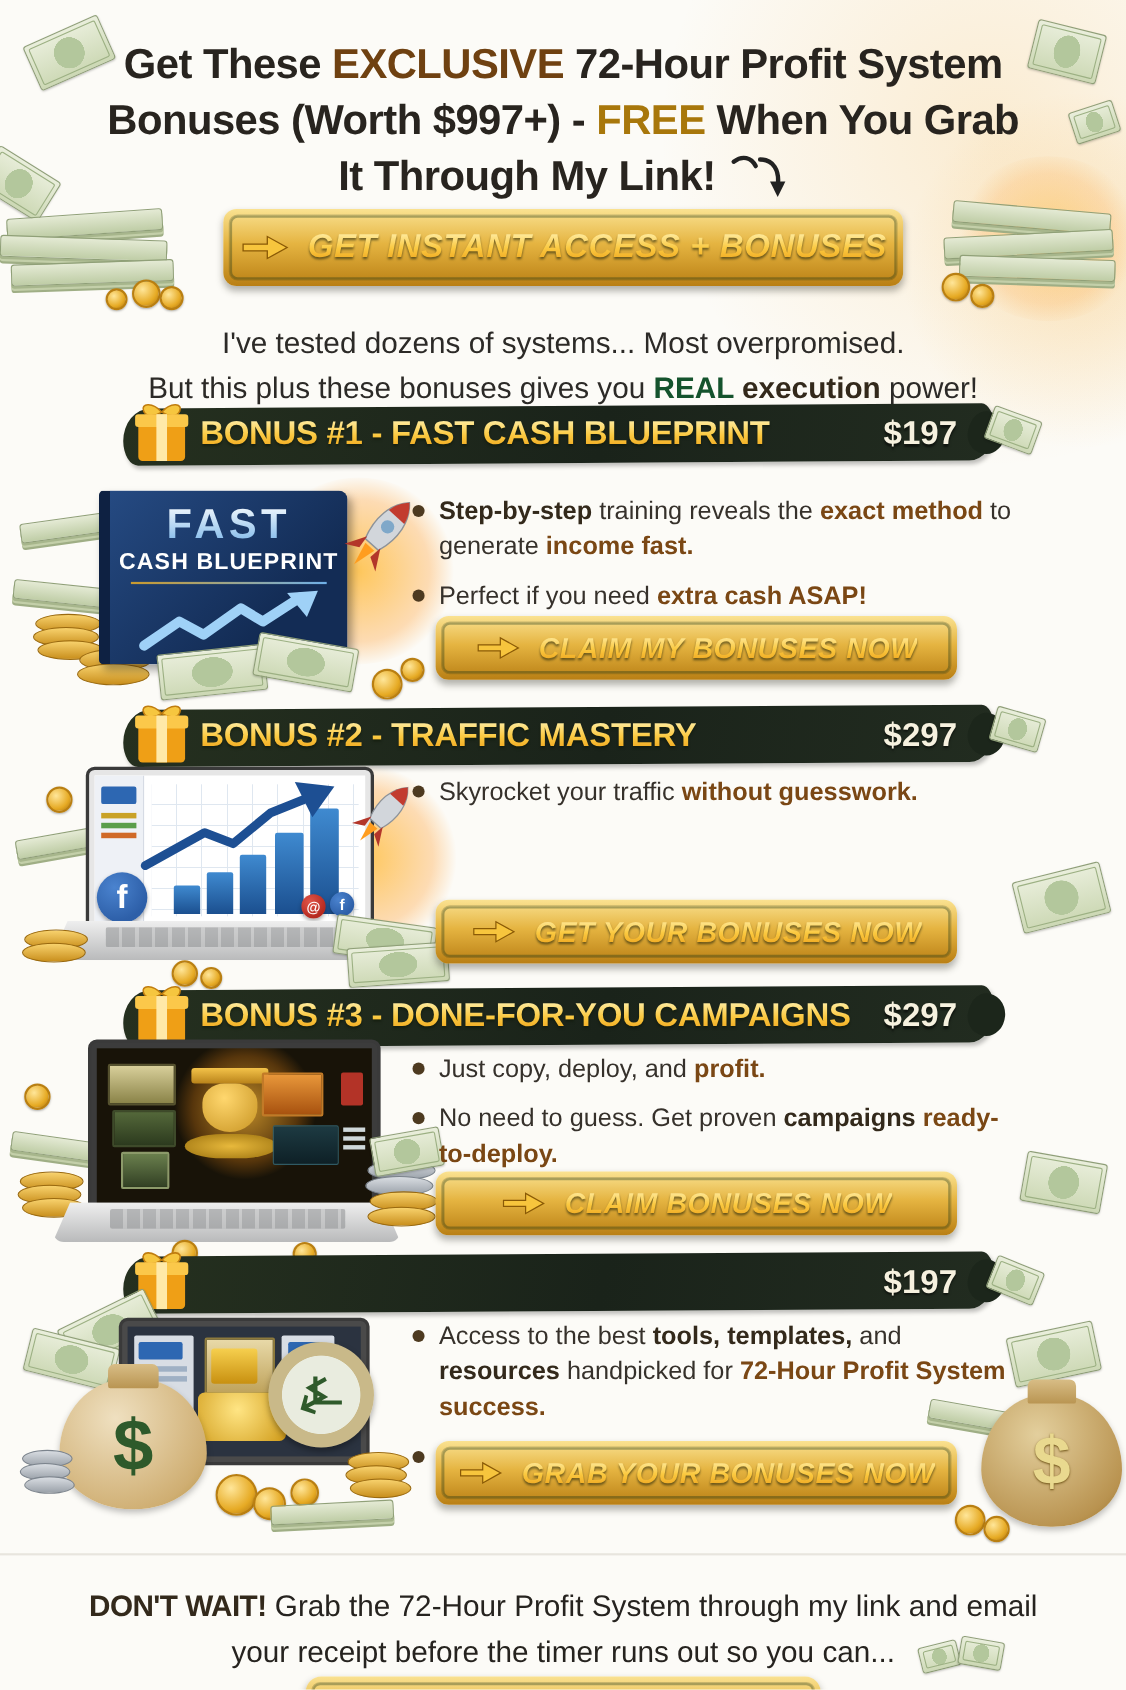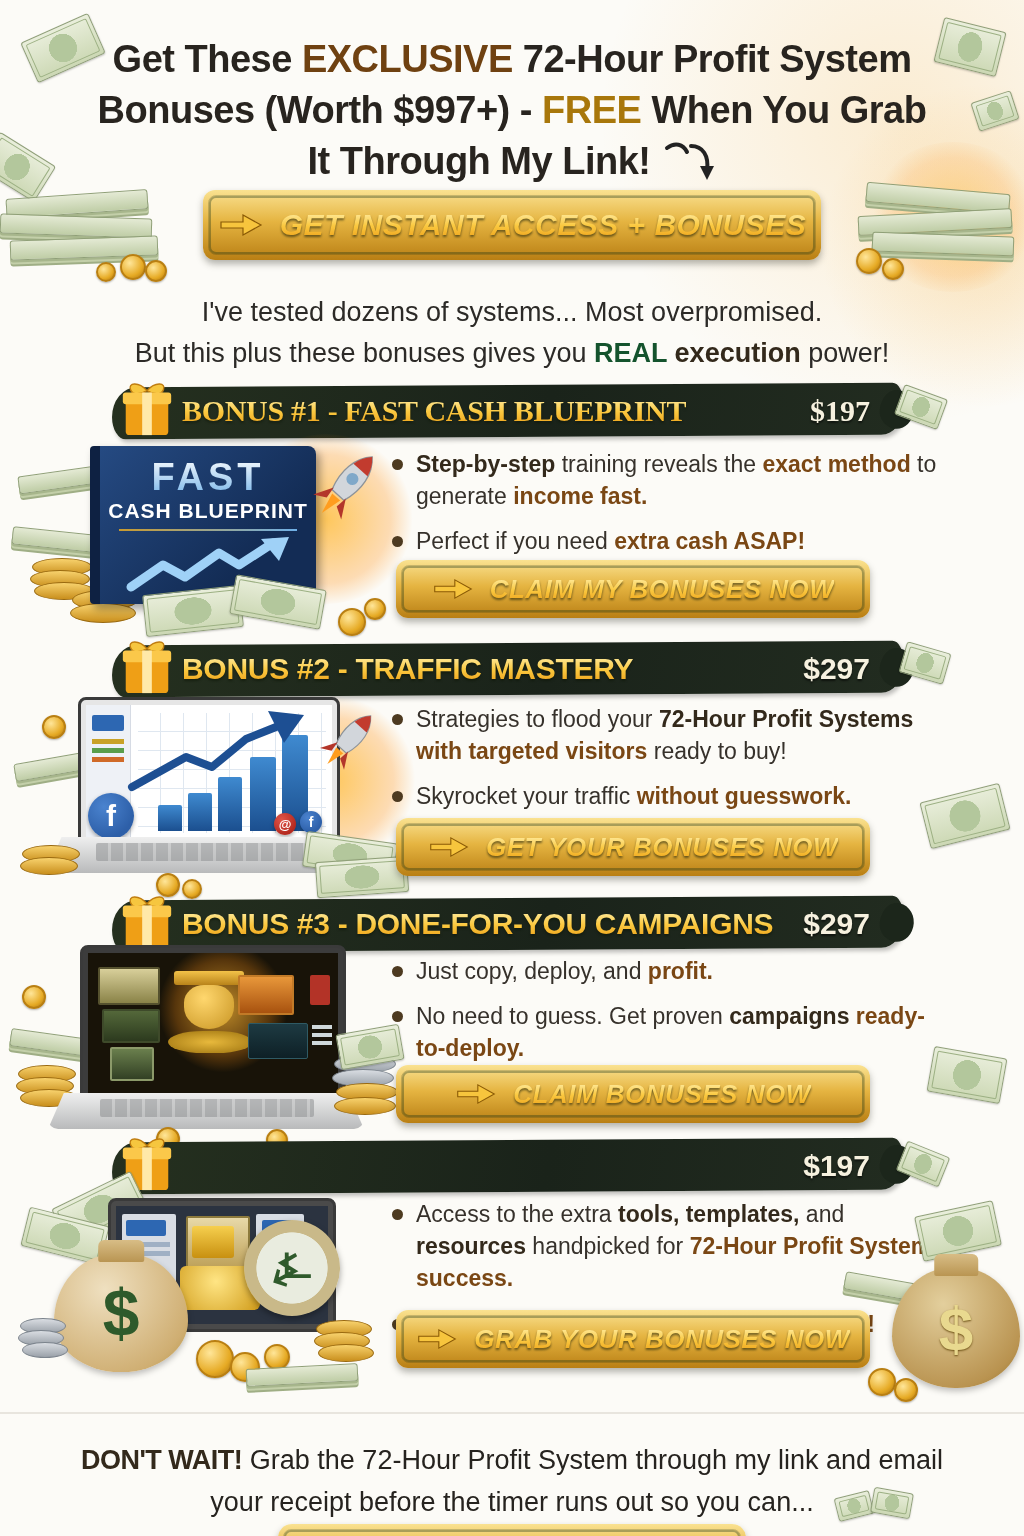--- a/index.html
+++ b/index.html
@@ -49,21 +49,21 @@
     transform:rotate(-.35deg);box-shadow:2px 3px 4px rgba(0,0,0,.25);}
   .banner-bg::after{content:"";position:absolute;right:-10px;top:8px;width:34px;height:38px;
     background:#1c261b;border-radius:45% 60% 50% 55%;transform:rotate(24deg);}
   .banner-content{position:absolute;inset:0;display:flex;align-items:center;padding:0 34px 0 70px;}
   .banner-title{font-size:30px;font-weight:800;letter-spacing:-.3px;white-space:nowrap;}
   .banner-price{margin-left:auto;font-size:30px;font-weight:800;color:#f6f1df;
     text-shadow:0 2px 2px rgba(0,0,0,.55);padding-left:14px;}
   .gift{position:absolute;left:6px;top:-8px;width:58px;height:64px;}
   .mini-bill{width:44px;height:30px;}
   
-  .bullets{left:388px;width:558px;}
+  .bullets{left:371px;width:558px;}
   .bullets ul{list-style:none;margin:0;padding:0;}
   .bullets li{position:relative;padding-left:28px;font-size:23px;line-height:1.4;
     color:#36312b;margin-bottom:13px;}
   .bullets li::before{content:"";position:absolute;left:4px;top:11px;width:11px;height:11px;
     border-radius:50%;background:#4d3a20;}
   span[data-style="b"]{font-weight:800;color:#33291b;}
   span[data-style="bb"]{font-weight:800;color:#7a4714;}
   
   .cta-bonus{left:396px;width:474px;height:58px;}
   .cta-bonus .btn-label{font-size:26px;}
@@ -163,21 +163,21 @@
     <span class="btn-label gtext">GET INSTANT ACCESS + BONUSES</span>
   </div>
     </div>
 </div>
 
 <div class="abs intro">
   <div>I've tested dozens of systems... Most overpromised.</div>
   <div><span>But this plus these bonuses gives you </span><span class="b-brown">REAL</span><span class="b-dark"> execution</span><span> power!</span></div>
 </div>
 
-<div class="abs banner" style="top:385px;font-family:Liberation Serif, serif;">
+<div class="abs banner" style="top:369px;">
   <div class="banner-bg"></div>
   <span class="gift">
     <svg width="58" height="64" viewBox="0 0 60 66">
       <path d="M30 14 C21 4 10 6 13 13 C15 19 24 18 30 14 Z" fill="#f6c63f" stroke="#c07d10" stroke-width="1.5"></path>
       <path d="M30 14 C39 4 50 6 47 13 C45 19 36 18 30 14 Z" fill="#f6c63f" stroke="#c07d10" stroke-width="1.5"></path>
       <rect x="8" y="24" width="44" height="36" rx="4" fill="#ef9f16"></rect>
       <rect x="5" y="16" width="50" height="12" rx="3" fill="#fbc84a"></rect>
       <rect x="25" y="16" width="10" height="44" fill="#ffe9a8"></rect>
     </svg></span>
   <div class="banner-content">
@@ -298,21 +298,20 @@
       <path d="M38 40 L46 54 L37 49 Z" fill="#b3362a"></path>
       <path d="M28 44 L32 60 L36 44 Z" fill="#ff9d1f"></path>
     </g>
   </svg>
   <div class="coin" style="left:140px;top:178px;width:20px;height:20px;"></div>
   <div class="coin" style="left:166px;top:184px;width:16px;height:16px;"></div>
 </div>
 
 <div class="abs bullets" style="top:703px;">
   <ul>
-    <li><span data-style="n">Strategies to flood your </span><span data-style="b">72-Hour Profit Systems </span><span data-style="bb">with targeted visitors</span><span data-style="n"> ready to buy!</span></li>
     <li><span data-style="n">Skyrocket your traffic </span><span data-style="bb">without guesswork.</span></li>
   </ul>
 </div>
 
 <div class="abs cta-bonus" style="top:818px;">
   <div class="gold-btn">
       <div class="gold-btn-inner">
     <svg class="btn-arrow" width="42" height="26" viewBox="0 0 46 28">
           <path d="M3 11 h22 v-7 l18 10 -18 10 v-7 h-22 z" fill="#f7c53d" stroke="#8a5a06" stroke-width="1.2"></path>
         </svg>
@@ -438,21 +437,21 @@
   <div class="coin" style="left:214px;top:162px;width:26px;height:26px;"></div>
   <div class="coin" style="left:248px;top:154px;width:22px;height:22px;"></div>
   <div class="bstack" style="left:230px;top:176px;width:110px;height:16px;transform:rotate(-3deg);"></div>
   <div class="cdisc" style="left:300px;top:130px;width:54px;height:16px;"></div>
   <div class="cdisc" style="left:298px;top:142px;width:54px;height:16px;"></div>
   <div class="cdisc" style="left:302px;top:154px;width:54px;height:16px;"></div>
 </div>
 
 <div class="abs bullets" style="top:1198px;">
   <ul>
-    <li><span data-style="n">Access to the extra </span><span data-style="b">tools, templates,</span><span data-style="n"> and </span><span data-style="b">resources</span><span data-style="n"> handpicked for </span><span data-style="bb">72-Hour Profit System success.</span></li>
+    <li><span data-style="n">Access to the best </span><span data-style="b">tools, templates,</span><span data-style="n"> and </span><span data-style="b">resources</span><span data-style="n"> handpicked for </span><span data-style="bb">72-Hour Profit System success.</span></li>
     <li><span data-style="n">Maximize results for ultimate leverage </span><span data-style="bb">FAST!</span></li>
   </ul>
 </div>
 
 <div class="abs cta-bonus" style="top:1310px;">
   <div class="gold-btn">
       <div class="gold-btn-inner">
     <svg class="btn-arrow" width="42" height="26" viewBox="0 0 46 28">
           <path d="M3 11 h22 v-7 l18 10 -18 10 v-7 h-22 z" fill="#f7c53d" stroke="#8a5a06" stroke-width="1.2"></path>
         </svg>

